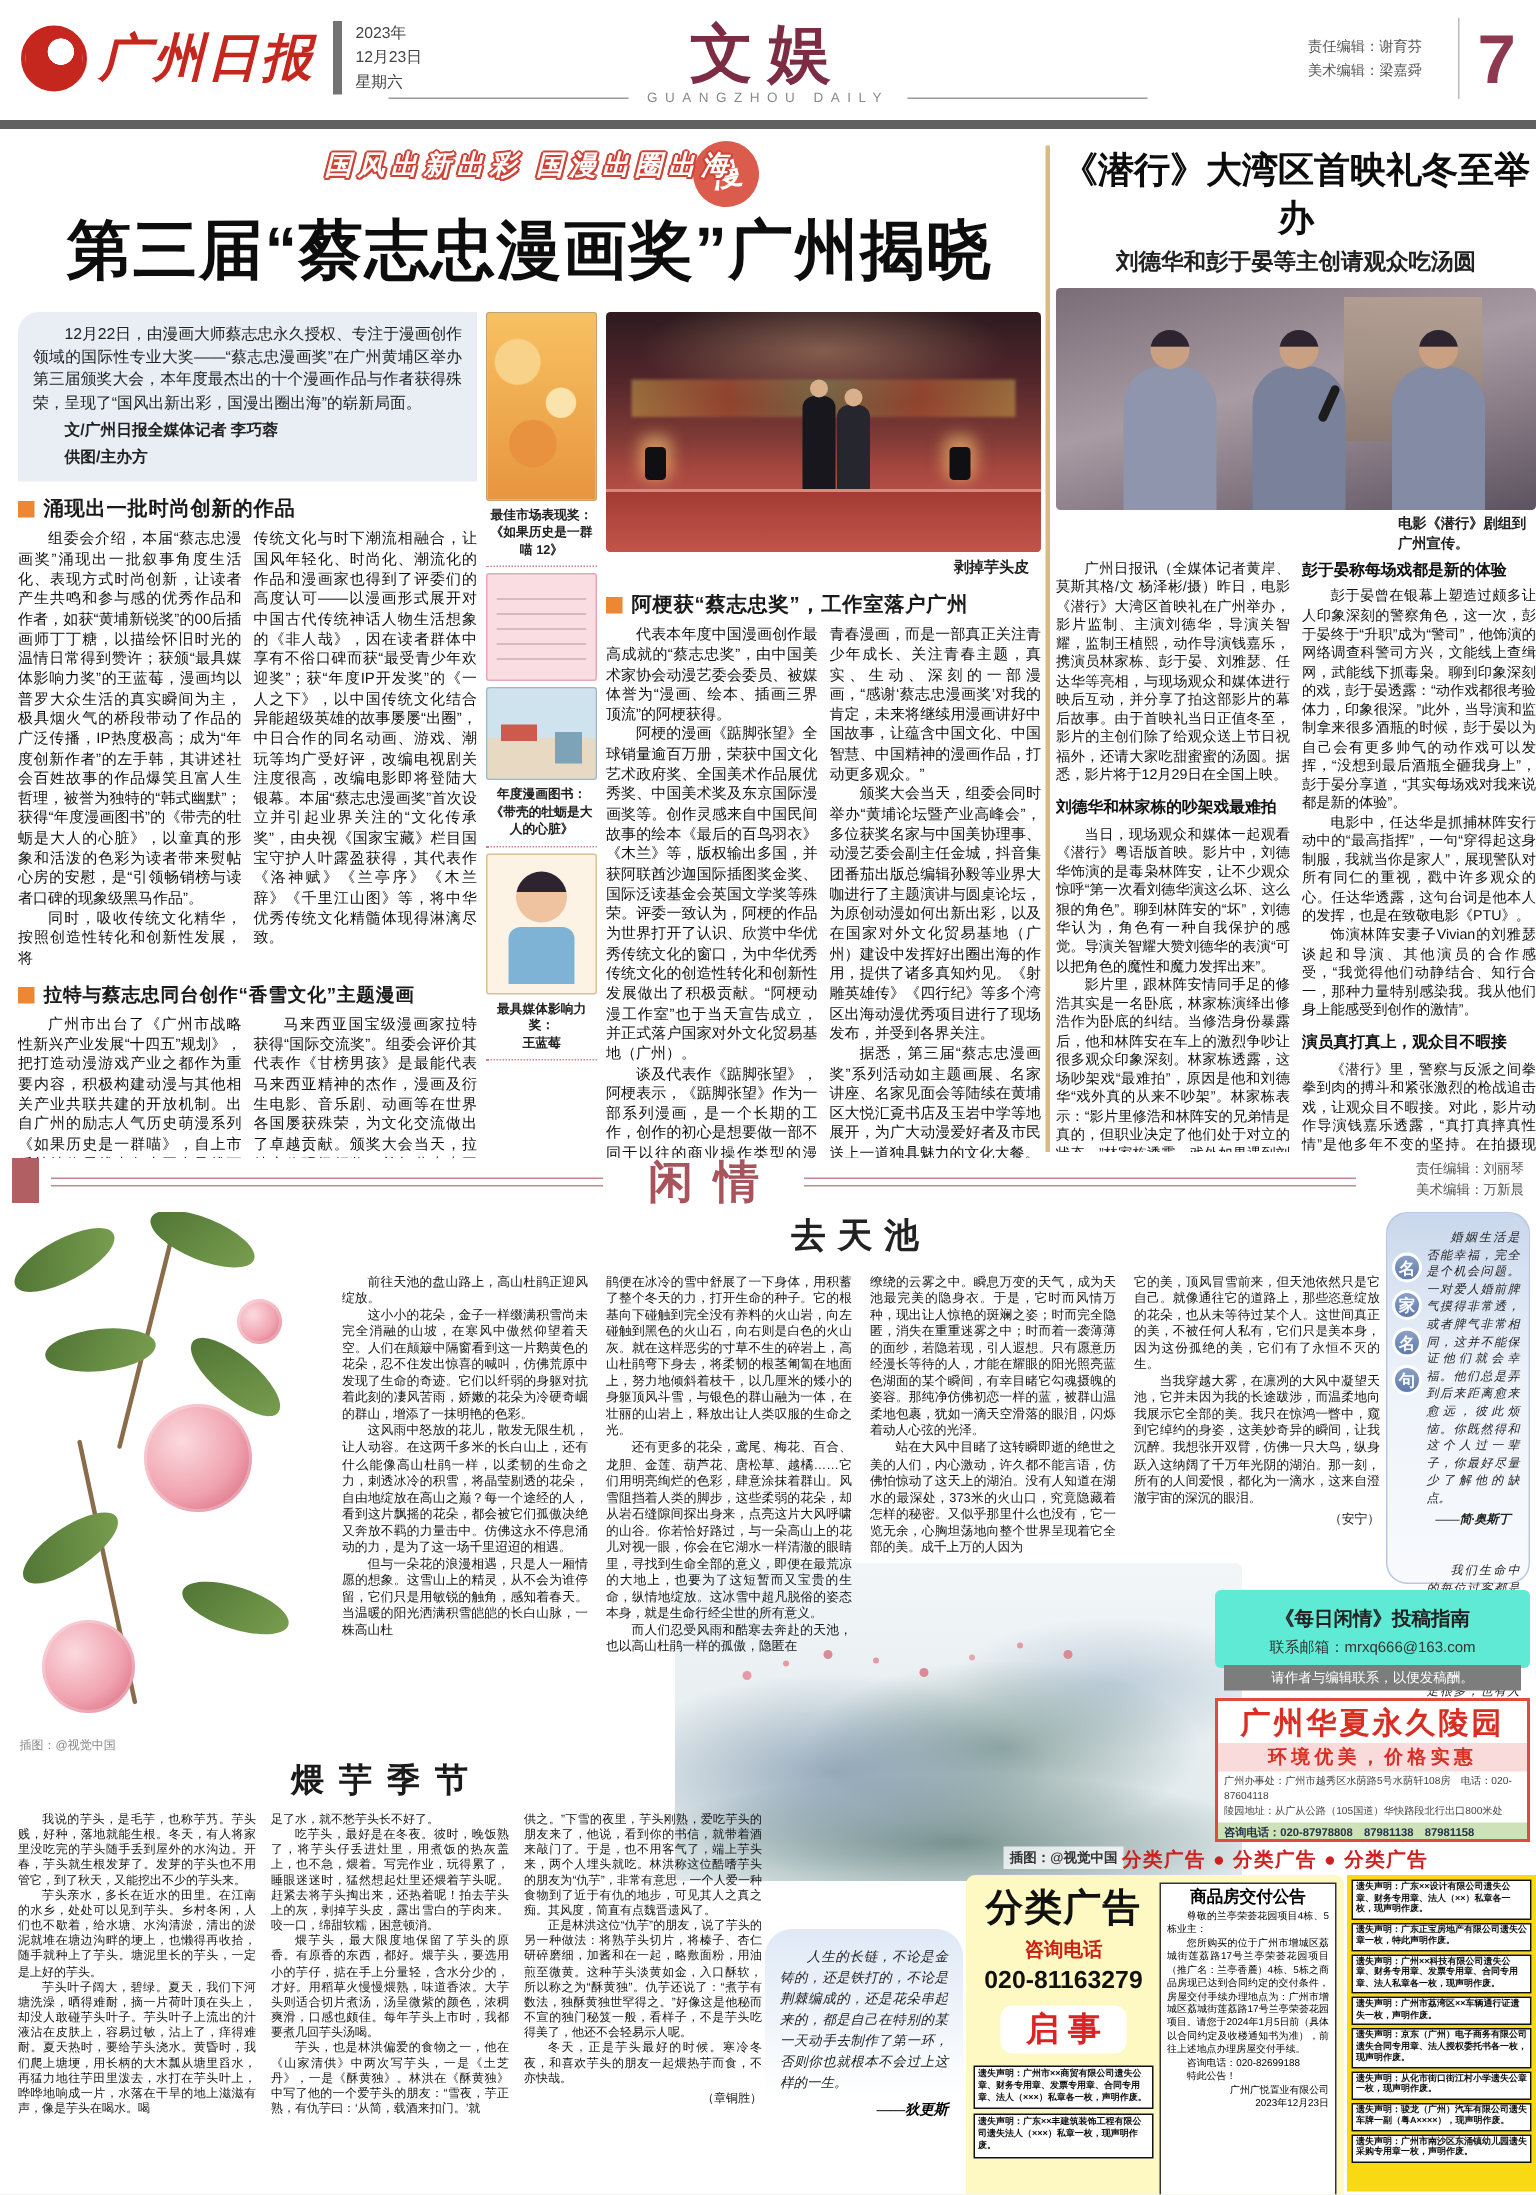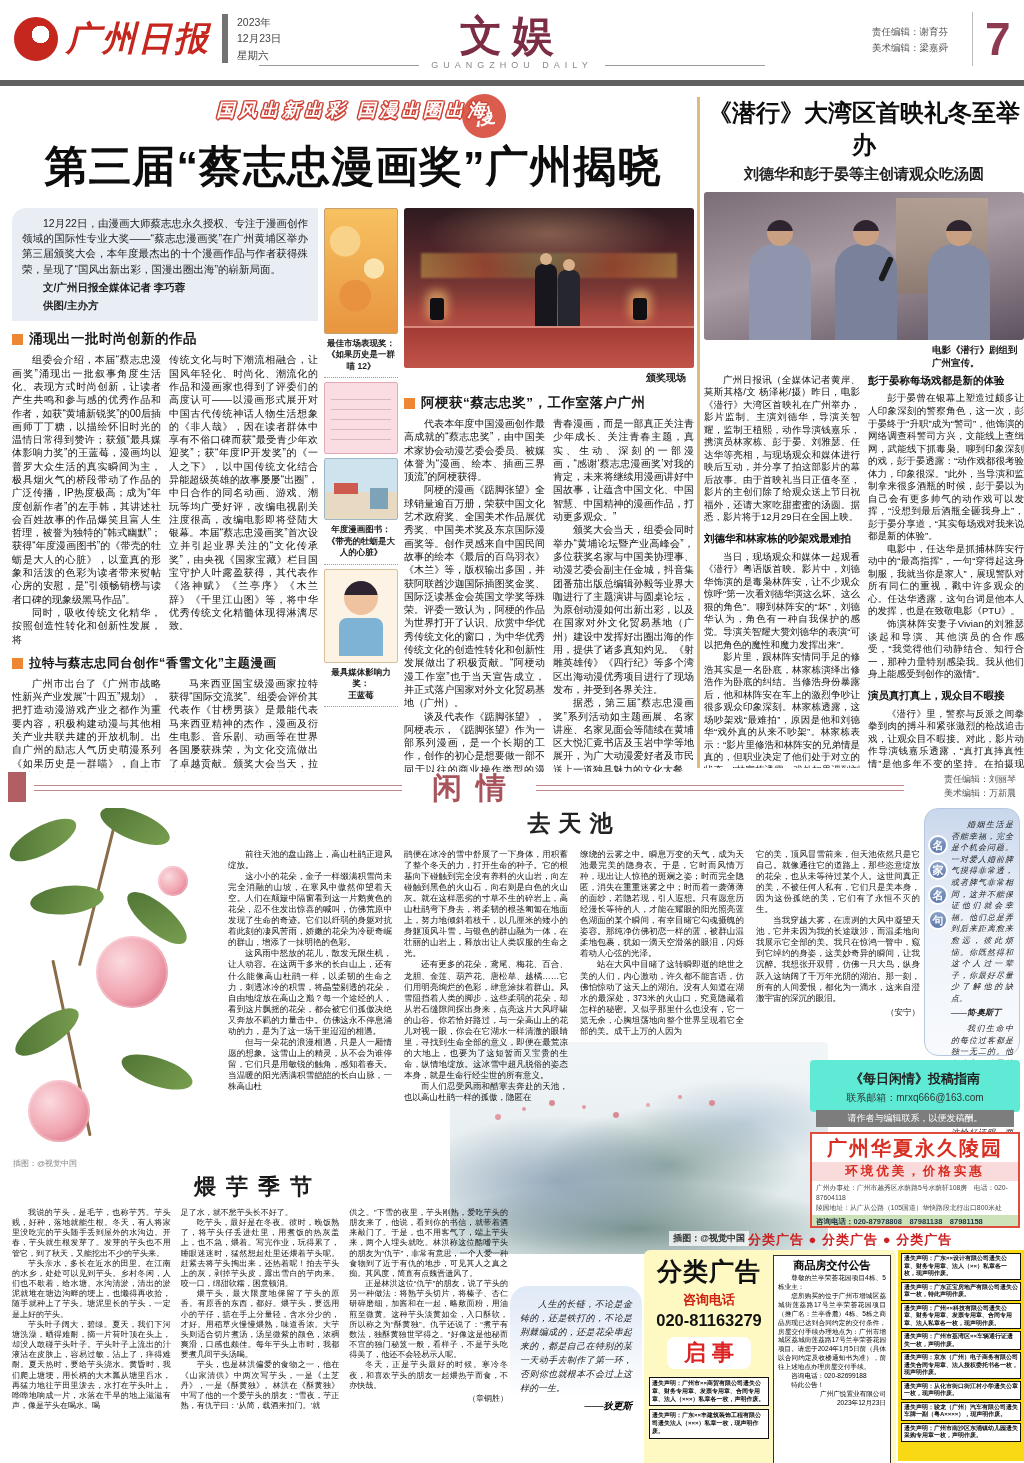--- a/index.html
+++ b/index.html
@@ -129,21 +129,21 @@
   .paint-credit { position:absolute; left:58%; bottom:8px; font-size:9px; font-weight:bold; color:#333; background:rgba(255,255,255,.75); padding:1px 4px; }
 
   
   #mingju { position:absolute; left:924px; top:808px; width:96px; height:248px; border-radius:14px; border:1px solid #b8c8e0;
     background:linear-gradient(180deg,#c9d7ec,#eef3fa 45%,#f8fafd); padding:10px 6px 6px 26px; z-index:2; }
   .mj-badges { position:absolute; left:3px; top:26px; display:flex; flex-direction:column; gap:5px; }
   .mj-badge { width:20px; height:20px; border-radius:50%; background:linear-gradient(180deg,#8aa2c8,#5f7aab); border:2px solid #fff;
     color:#fff; font-size:11px; font-weight:bold; display:flex; align-items:center; justify-content:center; }
   .mj-text { font-family:"Liberation Serif","DejaVu Serif",serif; font-style:italic; font-size:8px; line-height:1.45; color:#222; text-align:justify; }
   .mj-text .q { text-indent:2em; }
-  .mj-attr { text-align:left; font-weight:bold; margin:2px 0 5px 0;font-family:Liberation Serif, serif; }
+  .mj-attr { text-align:center; font-weight:bold; margin:2px 0 23px 0;font-family:Liberation Serif, serif; }
 
   
   #submission { position:absolute; left:810px; top:1060px; width:210px; height:52px; background:#5eead4; border-radius:4px; text-align:center; padding:10px 6px 4px 6px; z-index:2; }
   .sub-title { font-size:13px; font-weight:900; color:#222; }
   .sub-email { font-size:10px; color:#333; margin-top:3px; }
   .sub-note { background:#7d7d7d; color:#fff; font-size:9px; padding:2px 0; margin-top:5px; }
 
   #cemetery { position:absolute; left:810px; top:1132px; width:210px; height:96px; border:2px solid #e14b3c; background:#fff; z-index:2; overflow:hidden; }
   .cem-name { font-size:20px; font-weight:900; color:#d92f23; text-align:center; letter-spacing:2px; margin-top:1px; }
   .cem-slogan { background:#fadbdb; color:#d92f23; font-size:12.5px; font-weight:900; text-align:center; letter-spacing:3px; padding:1px 0; }
@@ -274,21 +274,21 @@
 
       <div class="pane-right">
         <div class="photo1">
           <div class="pp-band"></div>
           <div class="pp-light pp-l1"></div>
           <div class="pp-light pp-l2"></div>
           <div class="pp-fig pp-f1"></div>
           <div class="pp-fig pp-f2"></div>
           <div class="pp-carpet"></div>
         </div>
-        <div class="photo1-cap">颁奖现场</div>
+        <div class="photo1-cap">剥掉芋头皮</div>
 
         <div class="sec-head">
           <span class="sec-bullet"></span>
           <span class="sec-title">阿梗获“蔡志忠奖”，工作室落户广州</span>
         </div>
         <div class="sec-cols">
           <div class="paras">
               <p>代表本年度中国漫画创作最高成就的“蔡志忠奖”，由中国美术家协会动漫艺委会委员、被媒体誉为“漫画、绘本、插画三界顶流”的阿梗获得。</p>
               <p>阿梗的漫画《踮脚张望》全球销量逾百万册，荣获中国文化艺术政府奖、全国美术作品展优秀奖、中国美术奖及东京国际漫画奖等。创作灵感来自中国民间故事的绘本《最后的百鸟羽衣》《木兰》等，版权输出多国，并获阿联酋沙迦国际插图奖金奖、国际泛读基金会英国文学奖等殊荣。评委一致认为，阿梗的作品为世界打开了认识、欣赏中华优秀传统文化的窗口，为中华优秀传统文化的创造性转化和创新性发展做出了积极贡献。“阿梗动漫工作室”也于当天宣告成立，并正式落户国家对外文化贸易基地（广州）。</p>
               <p>谈及代表作《踮脚张望》，阿梗表示，《踮脚张望》作为一部系列漫画，是一个长期的工作，创作的初心是想要做一部不同于以往的商业操作类型的漫画，不是讲述虚无缥缈故事的</p>

